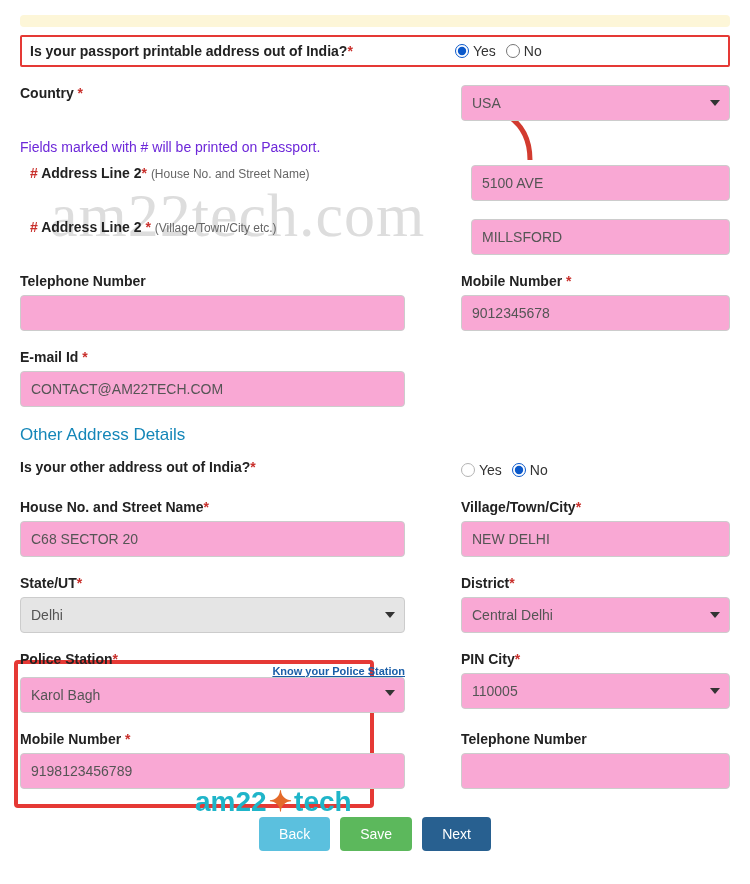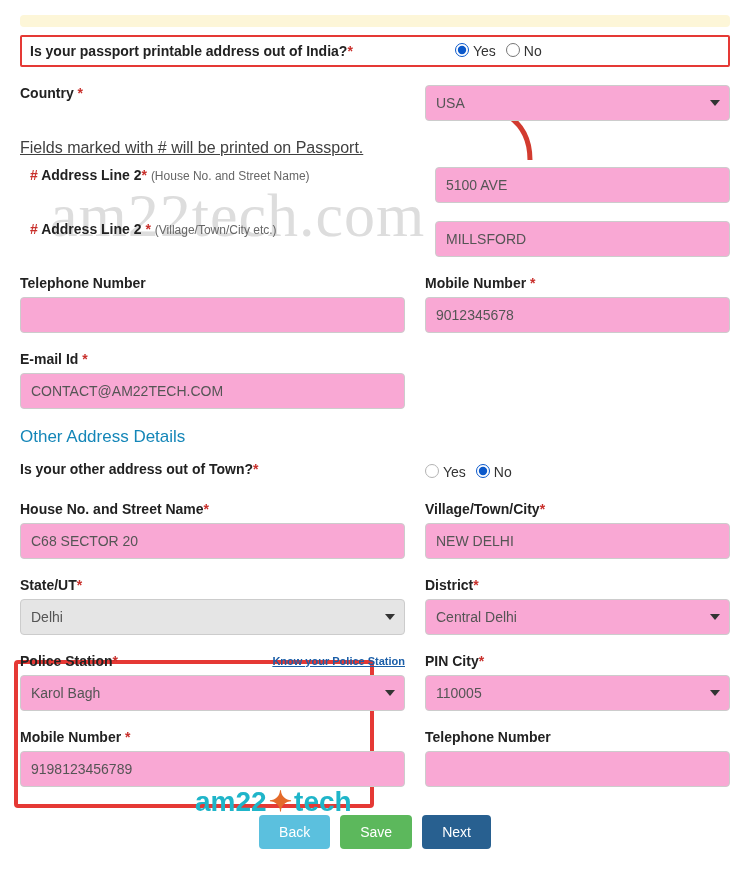--- a/index.html
+++ b/index.html
@@ -10,21 +10,21 @@
       padding: 0;
       position: relative;
     }
     .container { padding: 15px 20px; }
     .top-banner {
       background: #fdf6d8;
       height: 12px;
       border-radius: 4px;
       margin-bottom: 8px;
     }
-    .row { display: flex; gap: 20px; margin-bottom: 18px; align-items: flex-start; }
+    .row { display: flex; gap: 56px; margin-bottom: 18px; align-items: flex-start; }
     .col-left { flex: 0 0 385px; }
     .col-right { flex: 1; }
     .label {
       font-size: 14px;
       font-weight: 700;
       color: #222;
       margin-bottom: 6px;
       display: block;
     }
     .req { color: #c9302c; }
@@ -45,37 +45,37 @@
       content: "";
       position: absolute;
       right: 10px; top: 50%;
       transform: translateY(-50%);
       border-left: 5px solid transparent;
       border-right: 5px solid transparent;
       border-top: 6px solid #333;
       pointer-events: none;
     }
     .radio-group { display: flex; gap: 10px; align-items: center; }
-    .radio-opt { display: inline-flex; gap: 4px; font-size: 14px; color: #333; }
+    .radio-opt { display: inline-flex; align-items: center; gap: 4px; font-size: 14px; color: #333; }
     input[type="radio"] { accent-color: #0a58ca; width:14px; height:14px; }
     input[type="radio"].grey { accent-color: #888; opacity:.55; }
     .red-box-1 {
       border: 2px solid #e53935;
       border-radius: 2px;
       padding: 6px 8px;
       display:flex;
       align-items:center;
       gap:40px;
     }
     .red-box-1 .q { flex:0 0 385px; font-size:14px; font-weight:700; color:#222; }
-    .note { font-size: 16px; color: #404040; margin: 6px 0 10px 0; text-decoration: underline; }
+    .note { font-size: 14px; color: #6d28d9; margin: 6px 0 10px 0; }
     .indent { padding-left: 10px; }
     .section-title { color: #1486b8; font-size: 17px; font-weight: 400; margin: 18px 0 14px 0; }
     .select-blue { background: #e5e5e5; }
-    .link-small { font-size: 11px; color: #1a5ea8; text-decoration: underline; float: right; margin-top:2px; }
+    .link-small { font-size: 11px; color: #1a5ea8; text-decoration: underline; float: right; margin-top:14px; }
     .red-box-2 {
       border: 4px solid #e53935;
       border-radius: 4px;
       position: absolute;
       pointer-events: none;
     }
     .btn-row { display:flex; gap:10px; justify-content:center; margin-top:28px; }
     .btn { padding: 9px 20px; font-size:14px; color:#fff; border:none; border-radius:4px; cursor:pointer; }
     .btn-back { background:#5bc0de; }
     .btn-save { background:#5cb85c; }
@@ -155,21 +155,21 @@
       <span class="label"><span>E-mail Id</span> <span class="req">*</span></span>
       <input type="text" value="CONTACT@AM22TECH.COM" style="">
     </div>
     <div class="col-right"></div>
   </div>
 
   <div class="section-title">Other Address Details</div>
 
   <div class="row" style="align-items:center;">
     <div class="col-left">
-        <span class="label"><span>Is your other address out of Town?</span><span class="req">*</span></span>
+        <span class="label"><span>Is your other address out of India?</span><span class="req">*</span></span>
       </div>
     <div class="col-right">
       <div class="radio-group">
         <label class="radio-opt">
             <input type="radio" class="grey" name="q2" style=""> 
             <span>Yes</span>
           </label>
         <label class="radio-opt">
             <input type="radio" name="q2" checked="" style=""> 
             <span>No</span>

